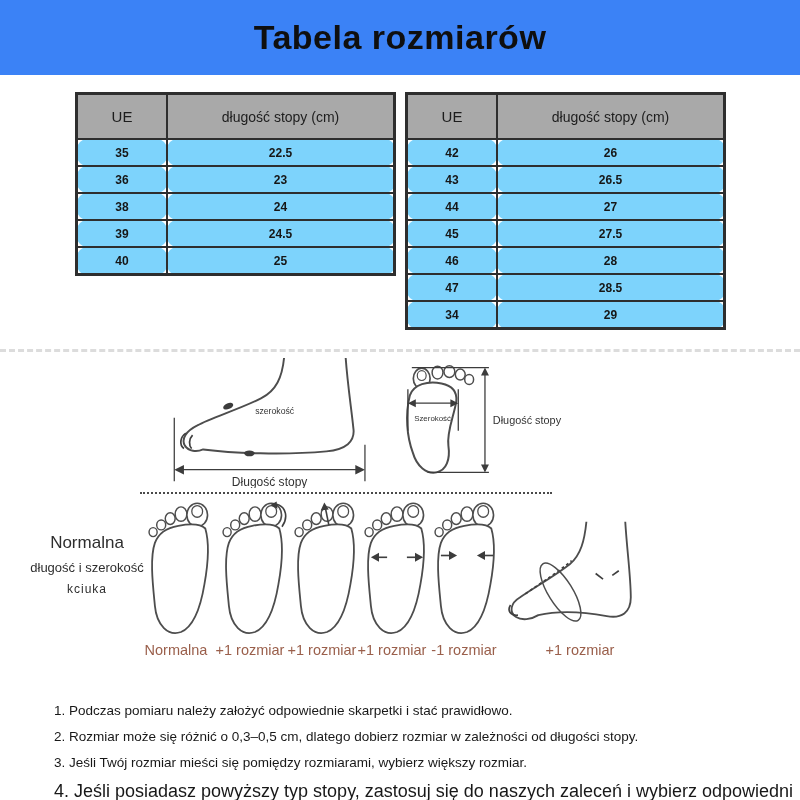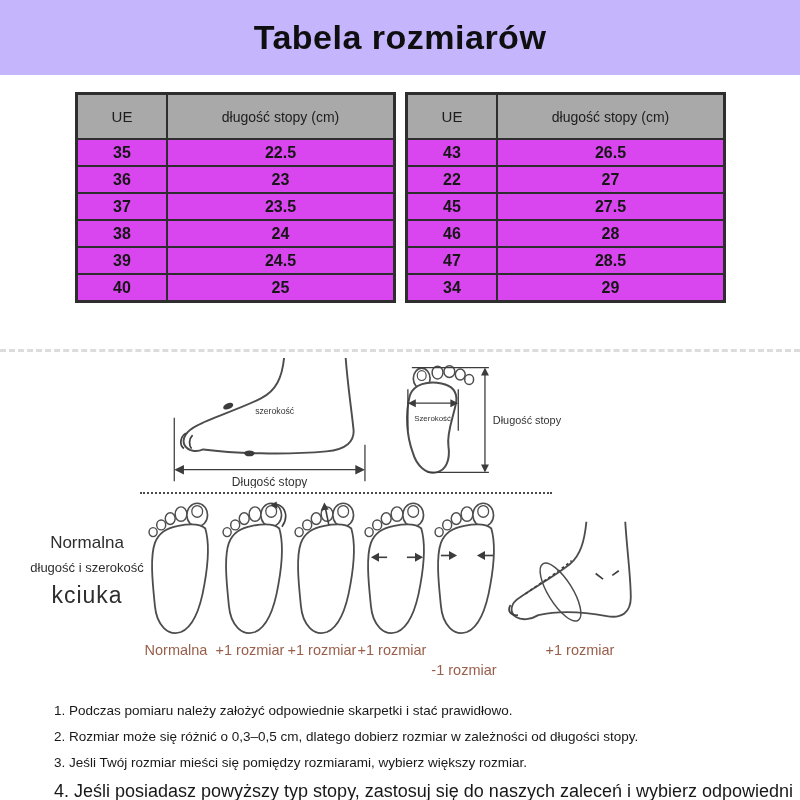--- a/index.html
+++ b/index.html
@@ -2,54 +2,54 @@
 <html><head>
 <meta charset="utf-8">
 <style>
   html,body{margin:0;padding:0;}
   body{
     width:800px;height:800px;position:relative;background:#ffffff;
     font-family:"Liberation Sans",sans-serif;overflow:hidden;color:#1a1a1a;
   }
   
   .band{
-    position:absolute;top:0;left:0;width:800px;height:75px;background:#c4b5fd;
+    position:absolute;top:0;left:0;width:800px;height:75px;background:#3b82f6;
     display:flex;align-items:center;justify-content:center;
   }
   .band h1{margin:0;font-size:34px;font-weight:700;color:#0f0f0f;letter-spacing:.5px;}
   
   table.size{
     position:absolute;top:92px;border-collapse:collapse;background:#fff;
     border:3px solid #2e2e2e;table-layout:fixed;
   }
   #table-left{left:75px;}
   #table-right{left:405px;}
   table.size th,table.size td{border:2px solid #2e2e2e;text-align:center;vertical-align:middle;padding:0;}
   table.size th{background:#a9a9a9;height:43px;color:#1d1d1d;font-weight:400;}
   th.col-ue{width:88px;font-size:15px;}
   th.col-len{width:225px;font-size:14px;}
-  table.size td{height:25px;background:#d946ef;font-size:16px;font-weight:700;color:#161616;}
+  table.size td{height:25px;background:#7dd3fc;font-size:12px;font-weight:700;color:#161616;border-radius:10px;}
   
   .dashed-sep{position:absolute;top:349px;left:0;width:800px;border-top:3px dashed #dcdcdc;}
   .dotted-line{position:absolute;top:492px;left:140px;width:412px;border-top:2px dotted #4a4a4a;}
   
   .measure-side{position:absolute;left:165px;top:358px;width:215px;height:130px;}
   .measure-top{position:absolute;left:398px;top:363px;width:168px;height:114px;}
   .foot{position:absolute;top:495px;width:72px;height:148px;}
   #foot-1{left:145px;} #foot-2{left:219px;} #foot-3{left:291px;} #foot-4{left:361px;} #foot-5{left:431px;}
   .foot-side-type{position:absolute;left:505px;top:518px;width:148px;height:124px;}
   .caption{position:absolute;left:12px;top:533px;width:150px;text-align:center;color:#2e2e2e;}
   .caption .l1{font-size:17px;margin-bottom:7px;}
   .caption .l2{font-size:13px;margin-bottom:7px;}
-  .caption .l3{font-size:23px;letter-spacing:1px;}
+  .caption .l3{font-size:12px;letter-spacing:1px;}
   .type-label{
     position:absolute;top:642px;transform:translateX(-50%);
     font-size:14.5px;color:#9a5f4b;white-space:nowrap;
   }
-  #lbl-1{left:176px;} #lbl-2{left:250px;} #lbl-3{left:322px;} #lbl-4{left:392px;} #lbl-5{left:464px;margin-top:20px;} #lbl-6{left:580px;}
+  #lbl-1{left:176px;} #lbl-2{left:250px;} #lbl-3{left:322px;} #lbl-4{left:392px;} #lbl-5{left:464px;} #lbl-6{left:580px;}
   
   .notes{position:absolute;left:10px;top:703px;width:784px;color:#181818;}
   .note{font-size:13.5px;margin-bottom:11px;margin-left:44px;}
   .note.big{font-size:18px;margin-top:3px;margin-bottom:0;}
   
   svg text{font-family:"Liberation Sans",sans-serif;fill:#333;}
   .dim{stroke:#3c3c3c;stroke-width:1.3;fill:none;}
   .dimhead{fill:#3c3c3c;stroke:none;}
   .mark{stroke:#3f3f3f;stroke-width:1.8;fill:none;}
 </style>
@@ -84,24 +84,20 @@
   <tbody>
       <tr>
         <td>35</td>
         <td>22.5</td>
       </tr>
       <tr>
         <td>36</td>
         <td>23</td>
       </tr>
       <tr>
-        <td>37</td>
-        <td>23.5</td>
-      </tr>
-      <tr>
         <td>38</td>
         <td>24</td>
       </tr>
       <tr>
         <td>39</td>
         <td>24.5</td>
       </tr>
       <tr>
         <td>40</td>
         <td>25</td>
@@ -111,25 +107,29 @@
 
 <table class="size" id="table-right">
   <thead>
     <tr>
       <th class="col-ue">UE</th>
       <th class="col-len">długość stopy (cm)</th>
     </tr>
   </thead>
   <tbody>
       <tr>
+        <td>42</td>
+        <td>26</td>
+      </tr>
+      <tr>
         <td>43</td>
         <td>26.5</td>
       </tr>
       <tr>
-        <td>22</td>
+        <td>44</td>
         <td>27</td>
       </tr>
       <tr>
         <td>45</td>
         <td>27.5</td>
       </tr>
       <tr>
         <td>46</td>
         <td>28</td>
       </tr>

